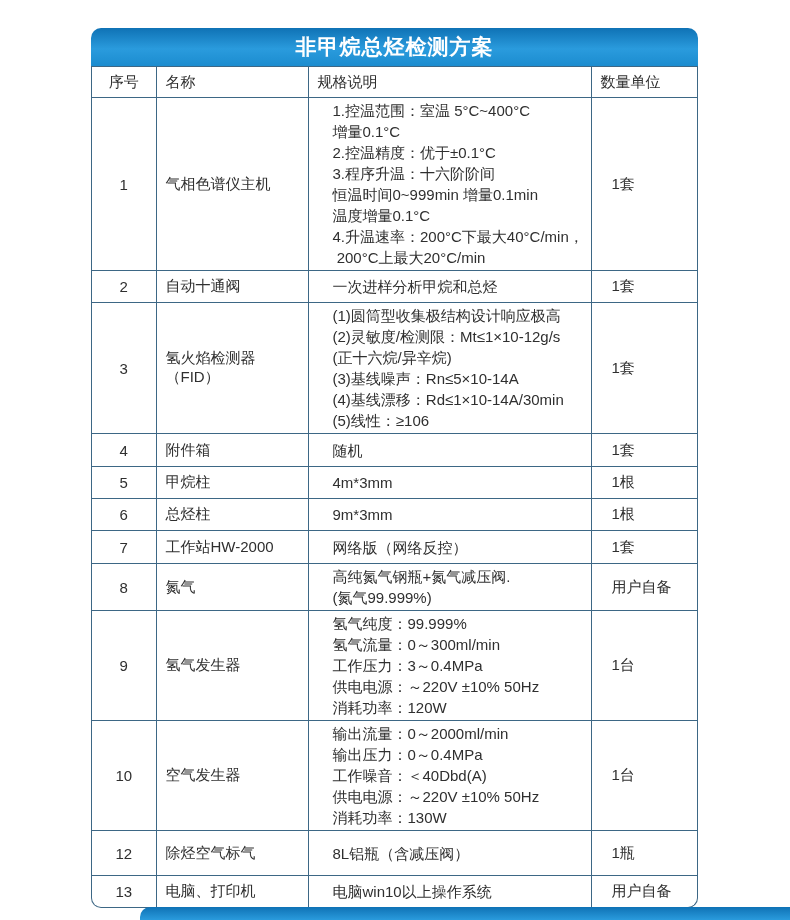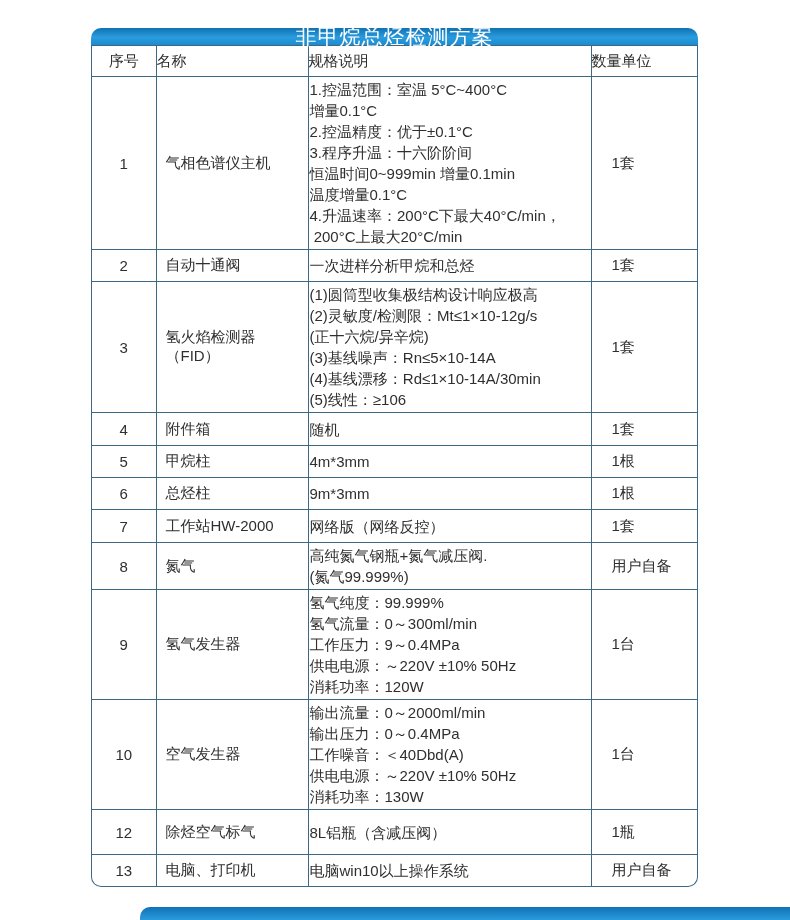--- a/index.html
+++ b/index.html
@@ -7,50 +7,50 @@
     width:790px; height:920px;
     background:#ffffff;
     font-family:"Liberation Sans","DejaVu Sans",sans-serif;
     position:relative; overflow:hidden;
     color:#2f2f2f;
   }
   .panel {
     position:absolute; left:91px; top:28px; width:607px;
   }
   .title-bar {
-    height:17px;
+    height:38px;
     border-radius:10px 10px 0 0;
     background:linear-gradient(180deg,#0f72b5 0%,#2a9bdd 55%,#1b8ccf 100%);
     color:#ffffff;
-    font-size:21px; font-weight:normal; letter-spacing:1px;
+    font-size:21px; font-weight:bold; letter-spacing:1px;
     display:flex; align-items:center; justify-content:center;
   }
   .table-wrap {
     border:1px solid #3d6785;
     border-top:none;
     border-radius:0 0 10px 10px;
     overflow:hidden;
     background:#ffffff;
   }
   table { border-collapse:collapse; width:100%; table-layout:fixed; }
   th, td {
     border:1px solid #3d6785;
     font-size:15px; font-weight:normal;
     vertical-align:middle;
     padding:2px 0;
     color:#2f2f2f;
   }
   tr > *:first-child { border-left:none; }
   tr > *:last-child  { border-right:none; }
   tbody tr:last-child td { border-bottom:none; }
-  thead th { height:26px; text-align:left; }
+  thead th { height:26px; text-align:left; padding-left:9px; }
   thead th:first-child { text-align:center; padding-left:0; }
   td.no   { text-align:center; }
   td.name { padding-left:9px; }
-  td.spec { padding-left:1px; line-height:21px; }
+  td.spec { padding-left:24px; line-height:21px; }
   td.spec div { white-space:pre-wrap; }
   td.qty  { padding-left:20px; }
   .bottom-strip {
     position:absolute; left:140px; right:0; bottom:0; height:13px;
     background:linear-gradient(180deg,#0f72b5 0%,#2a9bdd 100%);
     border-radius:10px 0 0 0;
   }
 </style>
 </head>
 <body>
@@ -152,21 +152,21 @@
               <div>(氮气99.999%)</div>
             </td>
             <td class="qty">用户自备</td>
           </tr>
           <tr style="height: 110px;">
             <td class="no">9</td>
             <td class="name">氢气发生器</td>
             <td class="spec">
               <div>氢气纯度：99.999%</div>
               <div>氢气流量：0～300ml/min</div>
-              <div>工作压力：9～0.4MPa</div>
+              <div>工作压力：3～0.4MPa</div>
               <div>供电电源：～220V ±10% 50Hz</div>
               <div>消耗功率：120W</div>
             </td>
             <td class="qty">1台</td>
           </tr>
           <tr style="height: 110px;">
             <td class="no">10</td>
             <td class="name">空气发生器</td>
             <td class="spec">
               <div>输出流量：0～2000ml/min</div>

